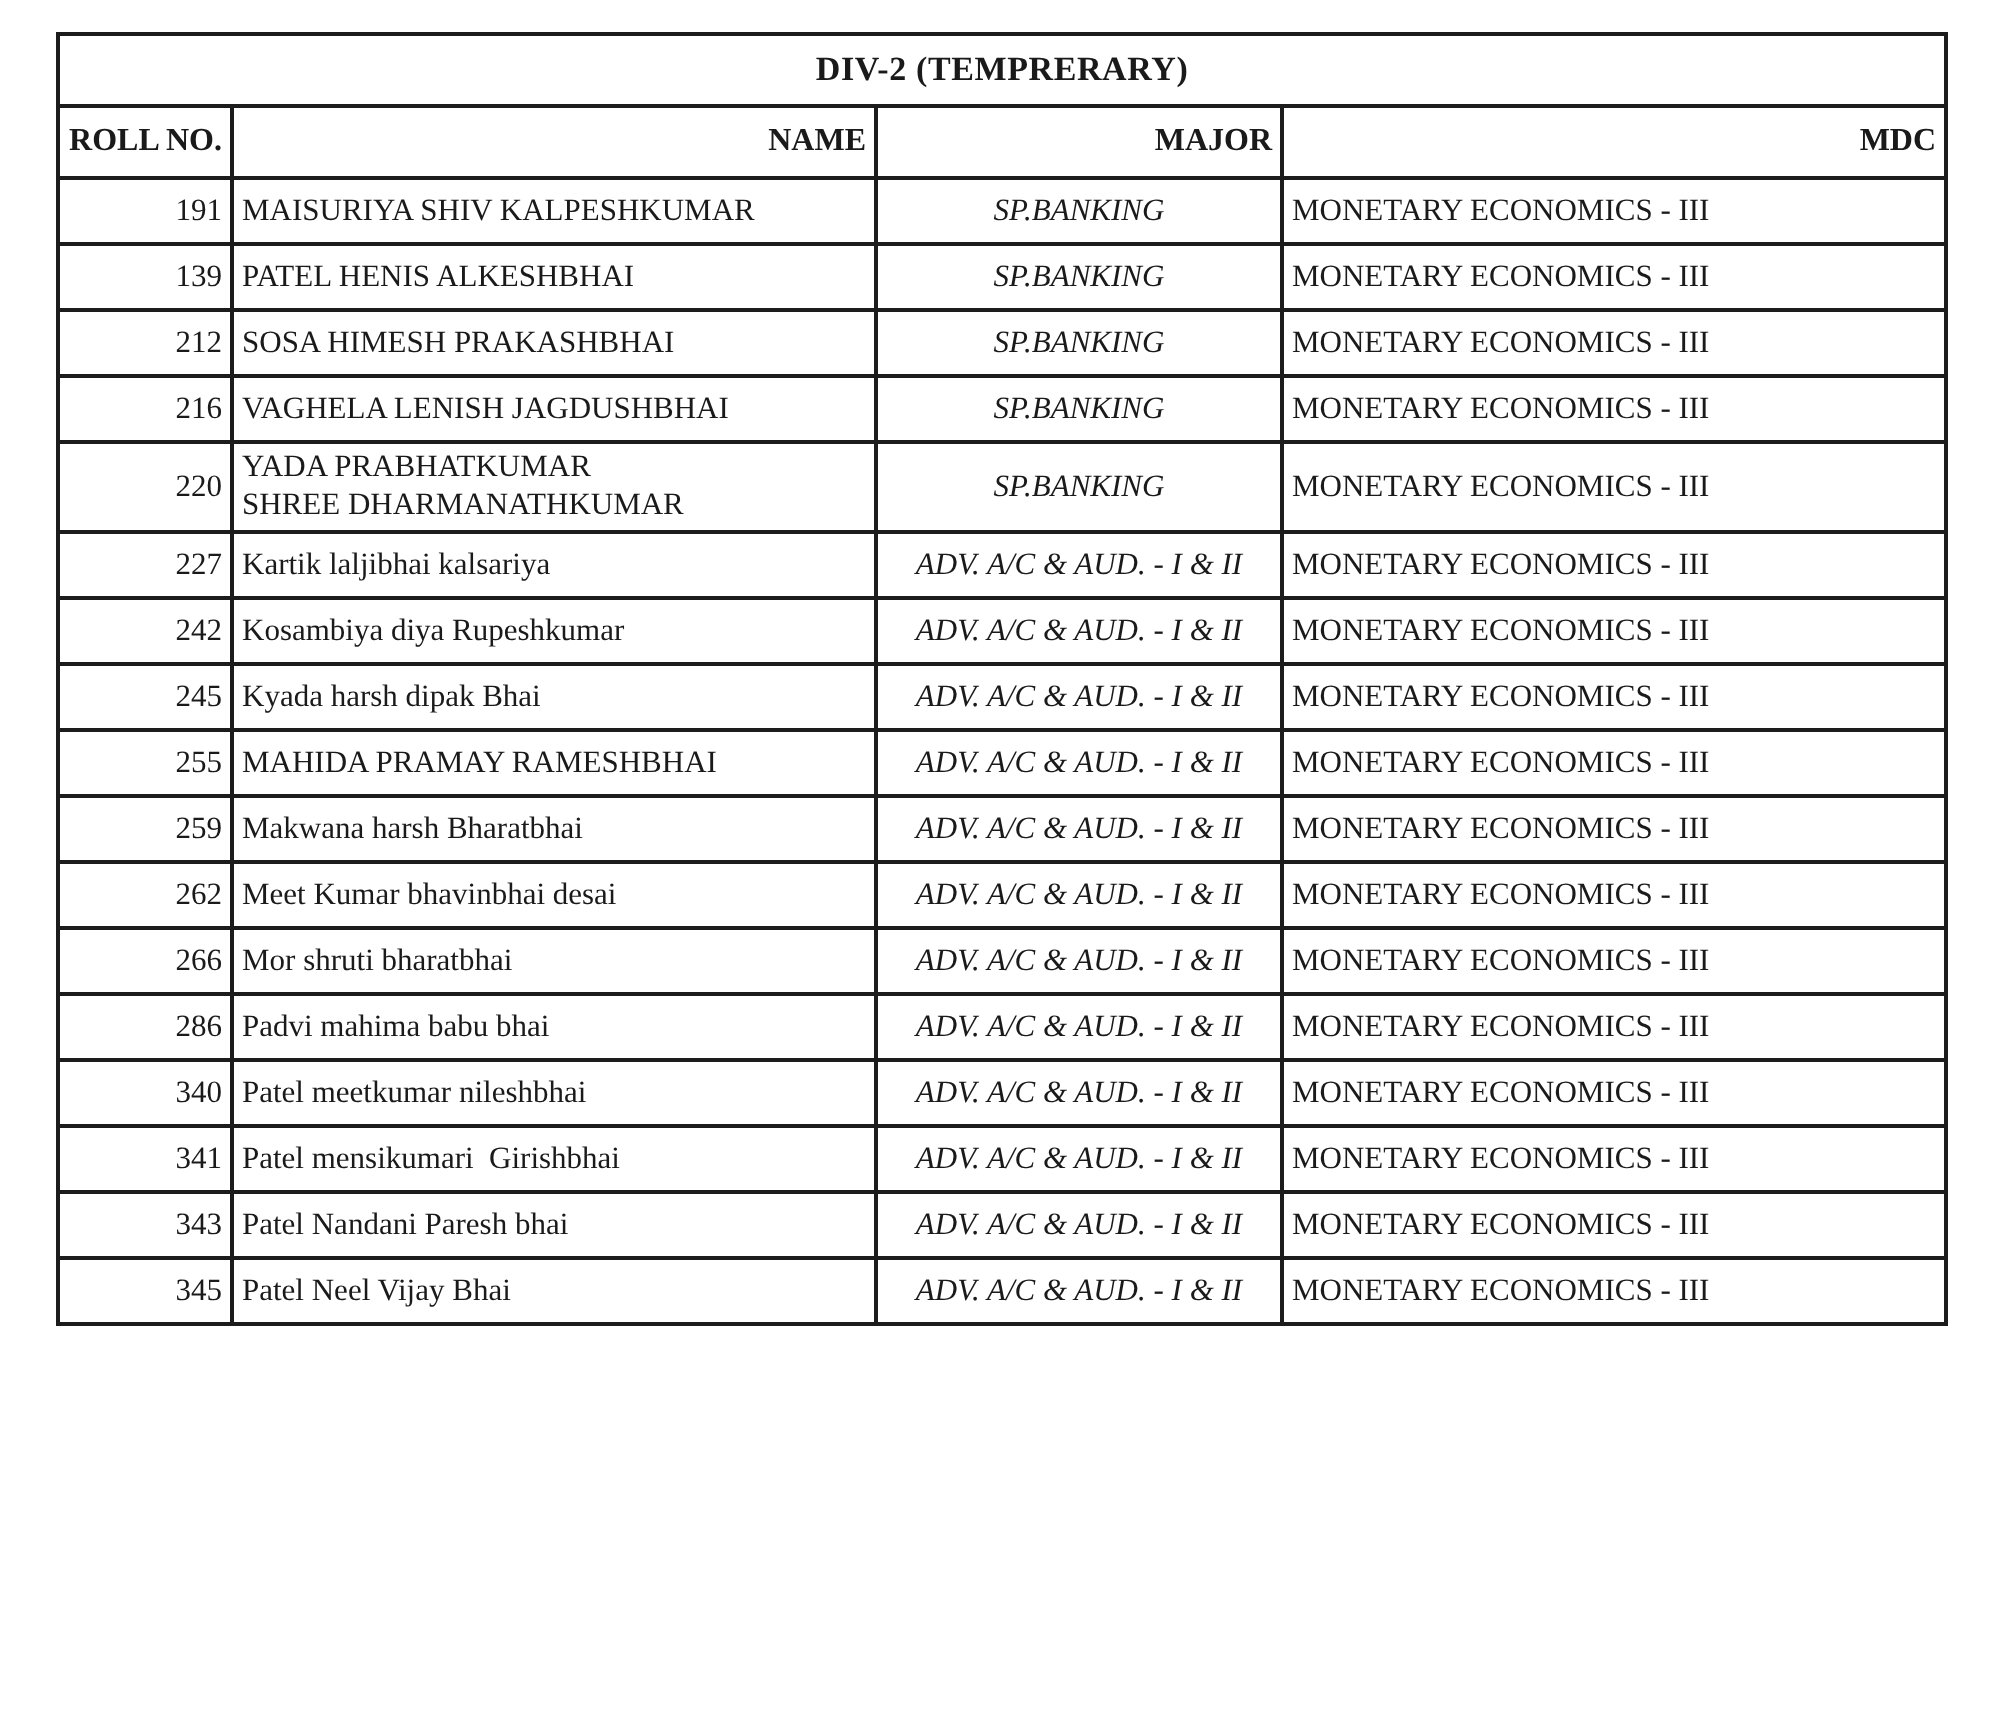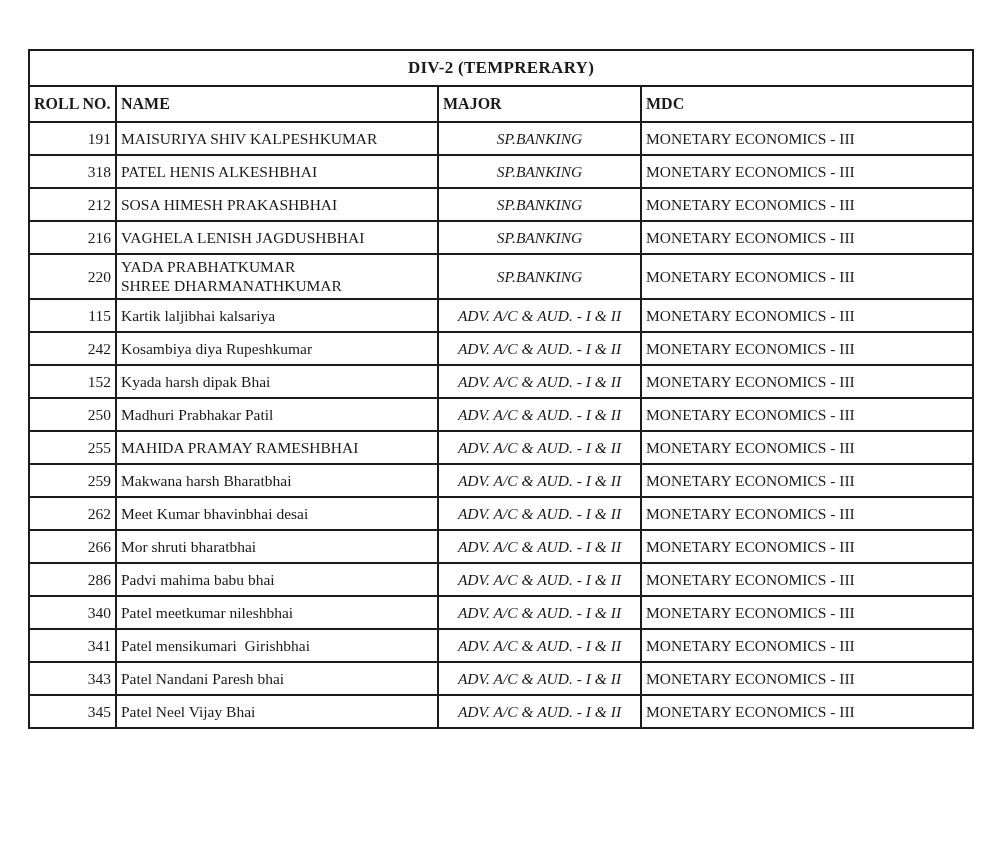--- a/index.html
+++ b/index.html
@@ -12,21 +12,21 @@
     width: 1000px;
     height: 867px;
     background: #ffffff;
     font-family: "Liberation Serif", "DejaVu Serif", serif;
     color: #1a1a1a;
     overflow: hidden;
   }
   table.roll-table {
     position: absolute;
     left: 28px;
-    top: 49px;
+    top: 16px;
     width: 944px;
     border-collapse: collapse;
     table-layout: fixed;
   }
   table.roll-table th,
   table.roll-table td {
     border: 2px solid #1c1c1c;
     padding: 2px 4px;
     font-size: 15.5px;
     line-height: 1.25;
@@ -35,21 +35,21 @@
   }
   tr.title-row td {
     height: 30px;
     text-align: center;
     font-weight: bold;
     font-size: 17px;
     letter-spacing: 0.3px;
   }
   tr.header-row th {
     height: 30px;
-    text-align: left;
+    text-align: right;
     font-weight: bold;
     font-size: 16px;
     margin-top: 12px;
   }
   tbody tr {
     height: 33px;
   }
   td.col-roll  { text-align: right; width: 87px; }
   td.col-name  { text-align: left;   width: 322px; padding-left: 6px; white-space: pre-wrap; }
   td.col-major { text-align: center; width: 203px; font-style: italic; }
@@ -82,21 +82,21 @@
       </tr>
     </thead>
     <tbody>
         <tr>
           <td class="col-roll">191</td>
           <td class="col-name">MAISURIYA SHIV KALPESHKUMAR</td>
           <td class="col-major">SP.BANKING</td>
           <td class="col-mdc">MONETARY ECONOMICS - III</td>
         </tr>
         <tr>
-          <td class="col-roll">318</td>
+          <td class="col-roll">139</td>
           <td class="col-name">PATEL HENIS ALKESHBHAI</td>
           <td class="col-major">SP.BANKING</td>
           <td class="col-mdc">MONETARY ECONOMICS - III</td>
         </tr>
         <tr>
           <td class="col-roll">212</td>
           <td class="col-name">SOSA HIMESH PRAKASHBHAI</td>
           <td class="col-major">SP.BANKING</td>
           <td class="col-mdc">MONETARY ECONOMICS - III</td>
         </tr>
@@ -107,40 +107,34 @@
           <td class="col-mdc">MONETARY ECONOMICS - III</td>
         </tr>
         <tr>
           <td class="col-roll">220</td>
           <td class="col-name">YADA PRABHATKUMAR
 SHREE DHARMANATHKUMAR</td>
           <td class="col-major">SP.BANKING</td>
           <td class="col-mdc">MONETARY ECONOMICS - III</td>
         </tr>
         <tr>
-          <td class="col-roll">115</td>
+          <td class="col-roll">227</td>
           <td class="col-name">Kartik laljibhai kalsariya</td>
           <td class="col-major">ADV. A/C &amp; AUD. - I &amp; II</td>
           <td class="col-mdc">MONETARY ECONOMICS - III</td>
         </tr>
         <tr>
           <td class="col-roll">242</td>
           <td class="col-name">Kosambiya diya Rupeshkumar</td>
           <td class="col-major">ADV. A/C &amp; AUD. - I &amp; II</td>
           <td class="col-mdc">MONETARY ECONOMICS - III</td>
         </tr>
         <tr>
-          <td class="col-roll">152</td>
+          <td class="col-roll">245</td>
           <td class="col-name">Kyada harsh dipak Bhai</td>
-          <td class="col-major">ADV. A/C &amp; AUD. - I &amp; II</td>
-          <td class="col-mdc">MONETARY ECONOMICS - III</td>
-        </tr>
-        <tr>
-          <td class="col-roll">250</td>
-          <td class="col-name">Madhuri Prabhakar Patil</td>
           <td class="col-major">ADV. A/C &amp; AUD. - I &amp; II</td>
           <td class="col-mdc">MONETARY ECONOMICS - III</td>
         </tr>
         <tr>
           <td class="col-roll">255</td>
           <td class="col-name">MAHIDA PRAMAY RAMESHBHAI</td>
           <td class="col-major">ADV. A/C &amp; AUD. - I &amp; II</td>
           <td class="col-mdc">MONETARY ECONOMICS - III</td>
         </tr>
         <tr>

